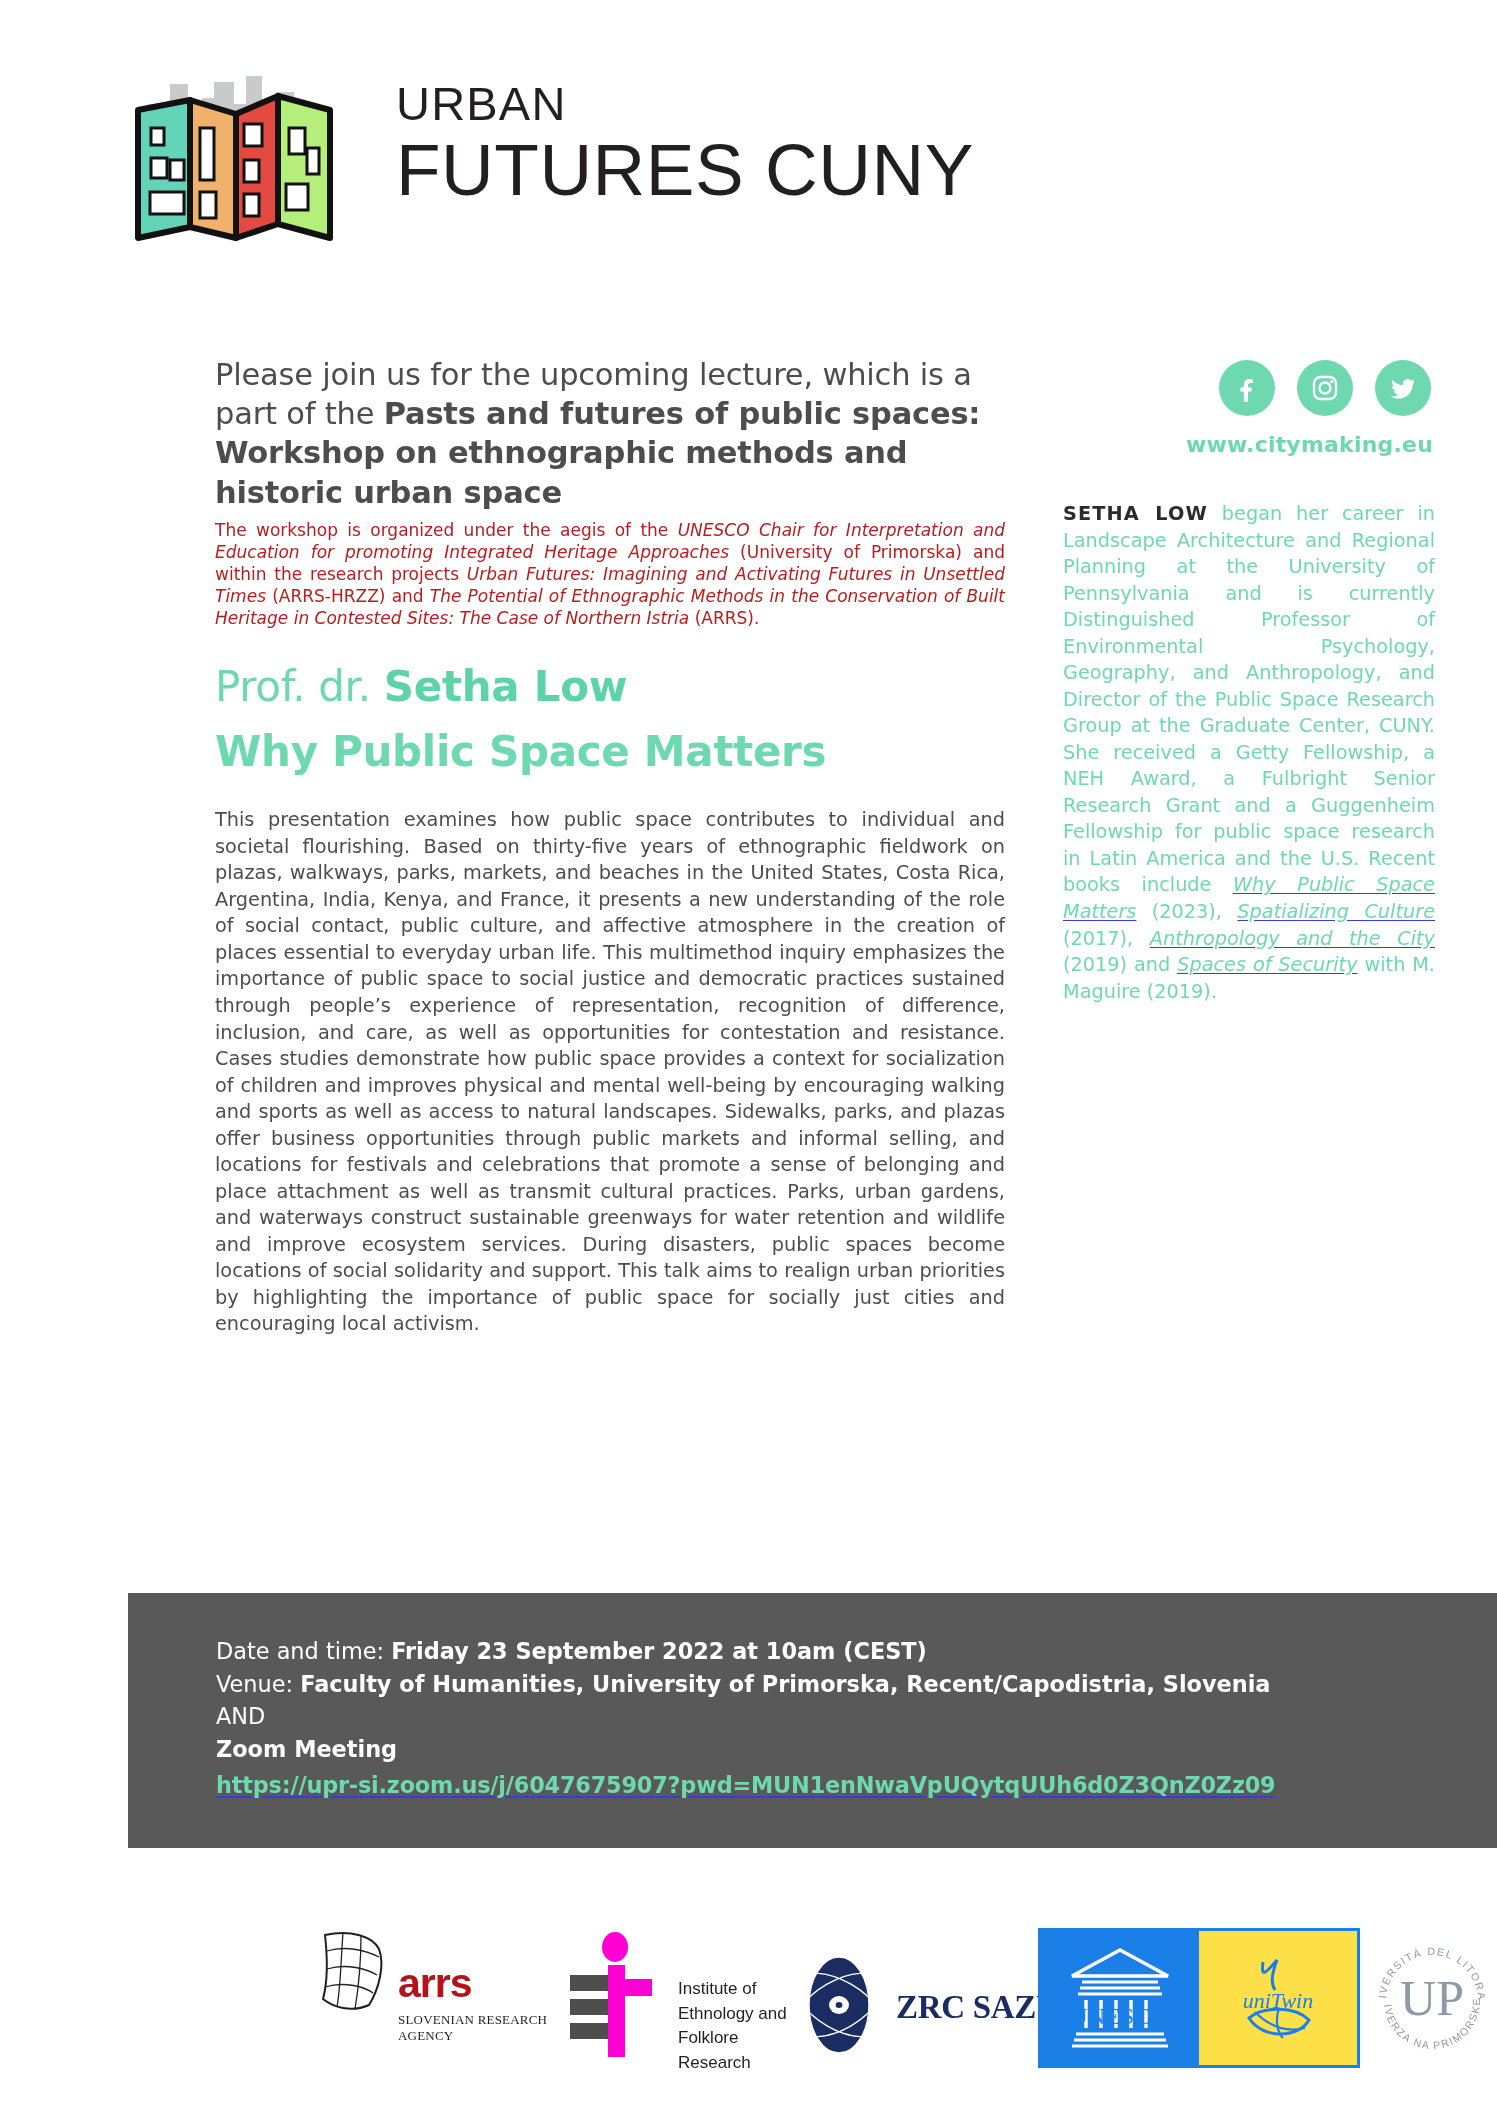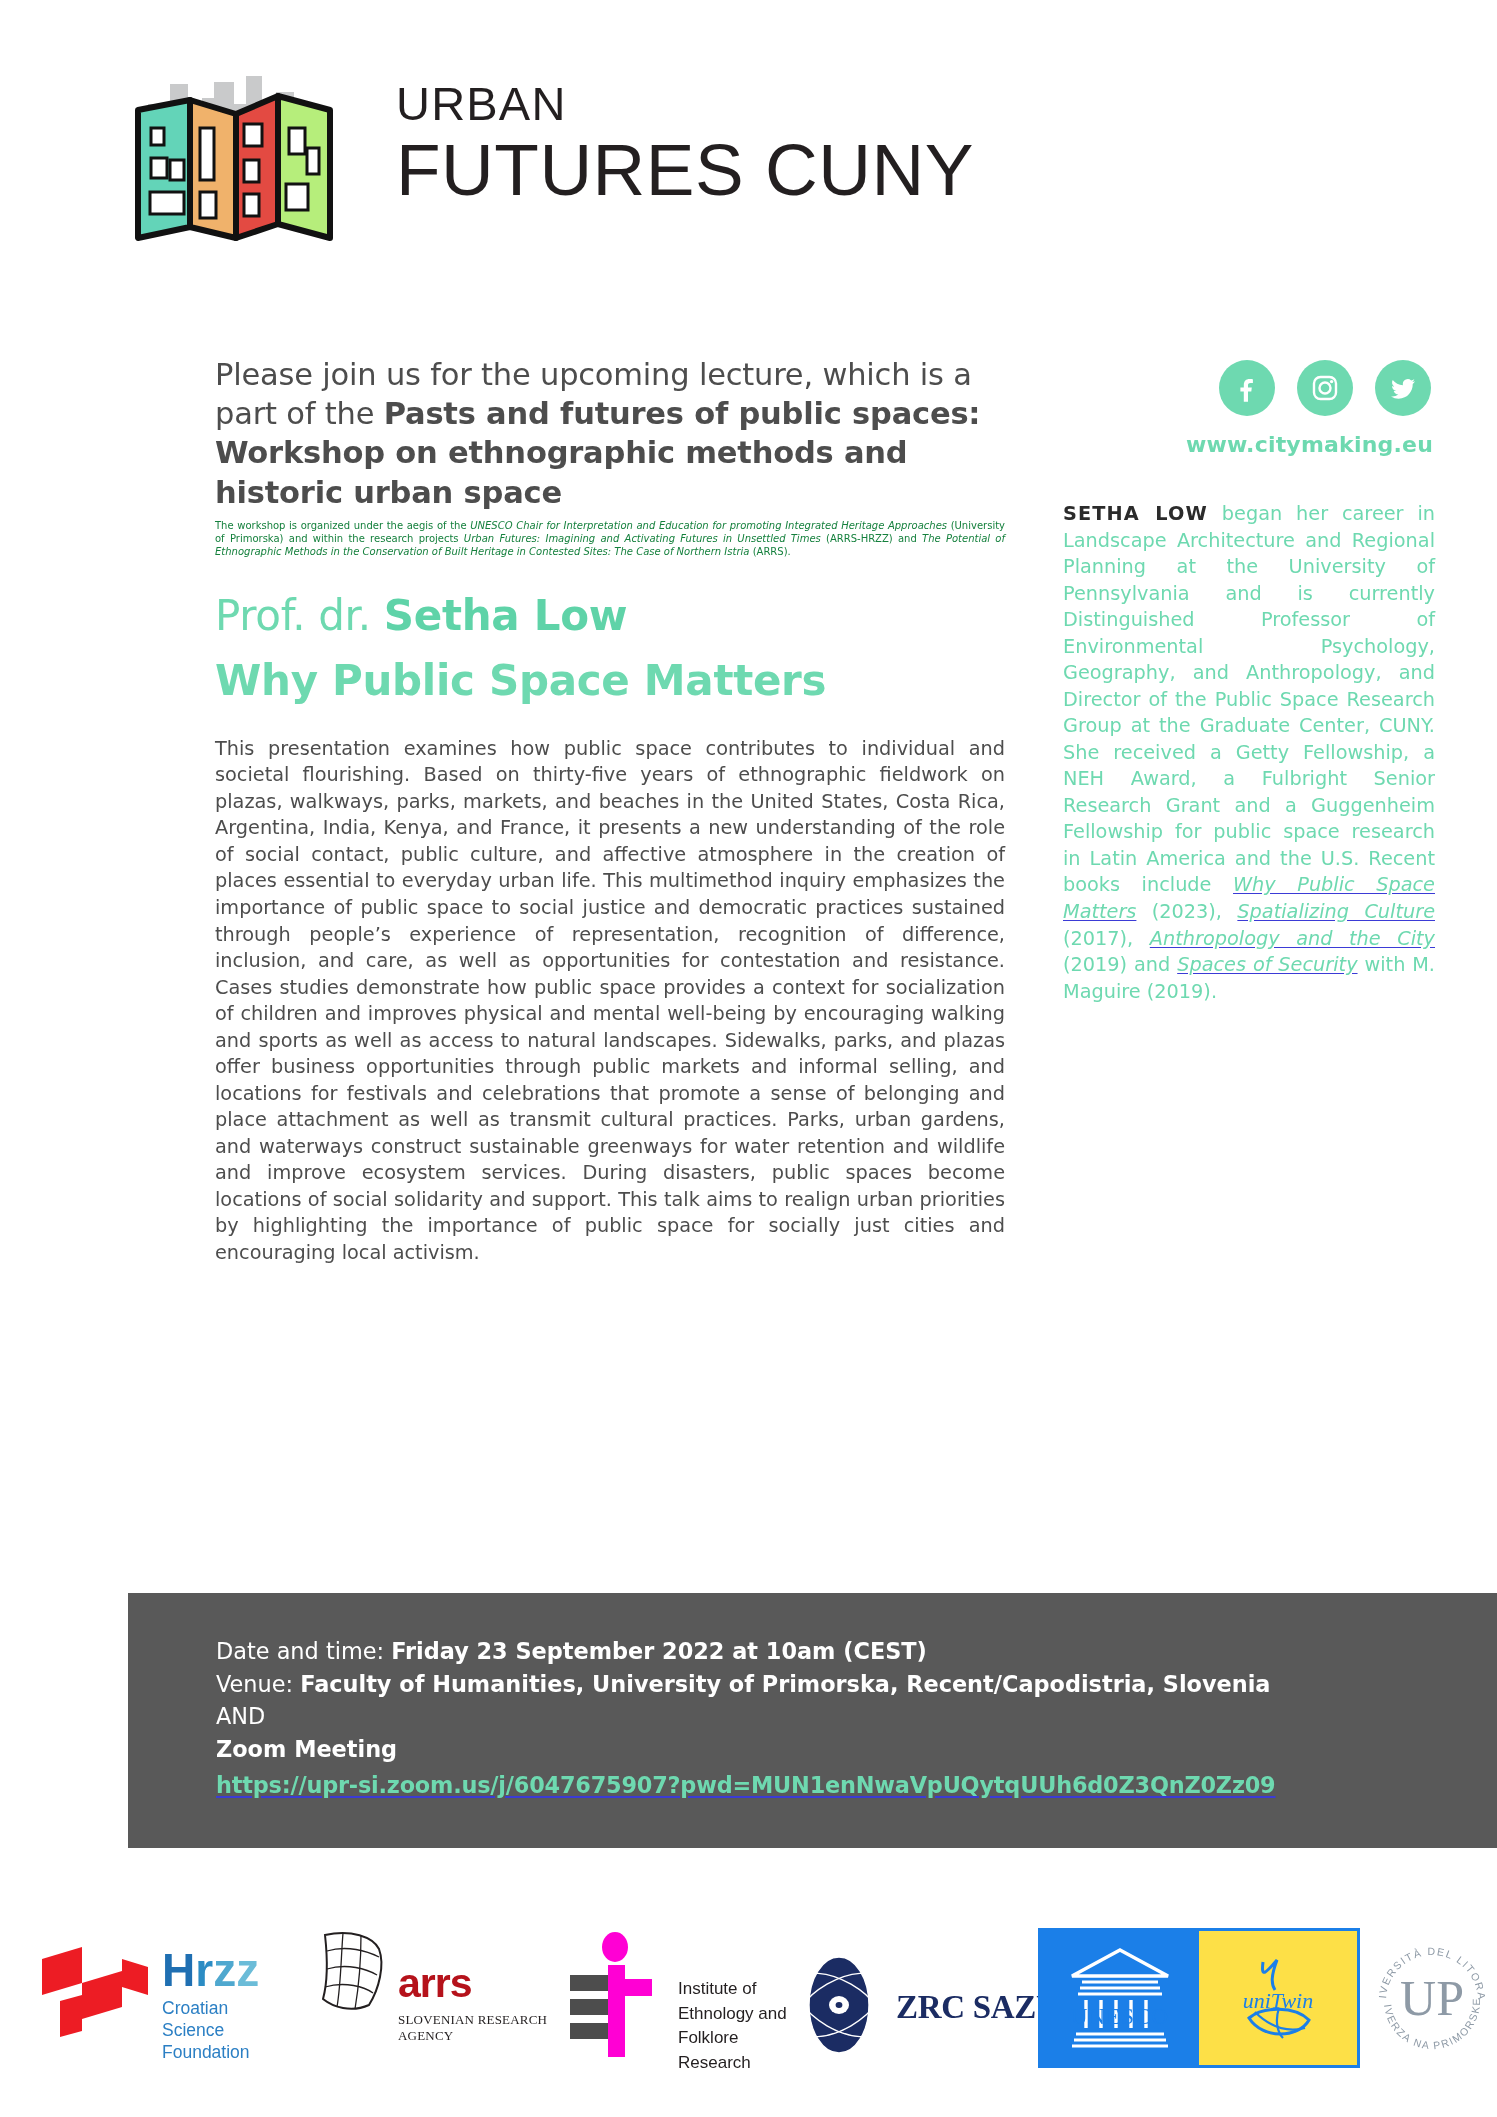--- a/index.html
+++ b/index.html
@@ -40,23 +40,23 @@
     font-size: 30.5px;
     line-height: 1.285;
     color: #4d4d4d;
     letter-spacing: -0.2px;
   }
   .lede b { font-weight: 700; }
 
   .aegis {
     margin-top: 7px;
     font-family: "DejaVu Sans", sans-serif;
-    font-size: 10px;
+    font-size: 17px;
     line-height: 1.30;
-    color: #15803d;
+    color: #b91c1c;
     text-align: justify;
   }
   .aegis i { font-style: italic; }
 
   .speaker {
     margin-top: 34px;
     font-family: "DejaVu Sans", sans-serif;
     font-size: 42px;
     color: #6ed9b0;
     line-height: 1.12;
@@ -267,33 +267,20 @@
       <div><span>Date and time: </span><b>Friday 23 September 2022 at 10am (CEST)</b></div>
       <div><span>Venue: </span><b>Faculty of Humanities, University of Primorska, Recent/Capodistria, Slovenia</b></div>
       <div>AND</div>
       <div style="font-weight:700">Zoom Meeting</div>
       <a class="banner-link">https://upr-si.zoom.us/j/6047675907?pwd=MUN1enNwaVpUQytqUUh6d0Z3QnZ0Zz09</a>
     </div>
   </div>
 
   <div class="footer">
 
-    <div class="flogo" style="left:38px; top:32px; width:250px; height:130px;">
-      <svg width="118" height="100" viewBox="0 0 118 100" style="position:absolute;left:0;top:6px;">
-        <path d="M4 16 L44 4 L44 40 L4 52 Z" fill="#ed1c24"></path>
-        <path d="M44 40 L84 28 L84 64 L44 76 Z" fill="#ed1c24"></path>
-        <path d="M84 16 L110 24 L110 52 L84 44 Z" fill="#ed1c24"></path>
-        <path d="M22 58 L44 52 L44 88 L22 94 Z" fill="#ed1c24"></path>
-      </svg>
-      <div style="position:absolute;left:124px;top:10px;">
-        <div class="hrzz-text"><span style="color:#1f6fb2">H</span><span style="color:#2b8cc4">r</span><span style="color:#4fa8cf">z</span><span style="color:#6bbcd8">z</span></div>
-        <div class="hrzz-sub">Croatian Science</div>
-        <div class="hrzz-sub" style="margin-top:0">Foundation</div>
-      </div>
-    </div>
 
     <div class="flogo" style="left:315px; top:22px; width:245px; height:140px;">
       <svg width="72" height="90" viewBox="0 0 72 90" style="position:absolute;left:0;top:0;">
         <path d="M10 8 C36 2 58 10 64 22 C70 38 64 62 54 78 C36 86 18 80 8 72 C14 50 12 26 10 8 Z" fill="#fff" stroke="#231f20" stroke-width="2"></path>
         <path d="M12 24 C32 18 52 24 64 30" fill="none" stroke="#231f20" stroke-width="1.3"></path>
         <path d="M12 42 C32 36 52 42 62 48" fill="none" stroke="#231f20" stroke-width="1.3"></path>
         <path d="M10 60 C30 54 50 60 58 66" fill="none" stroke="#231f20" stroke-width="1.3"></path>
         <path d="M28 6 C26 30 26 56 22 80" fill="none" stroke="#231f20" stroke-width="1.3"></path>
         <path d="M46 8 C46 32 44 58 40 82" fill="none" stroke="#231f20" stroke-width="1.3"></path>
       </svg>

